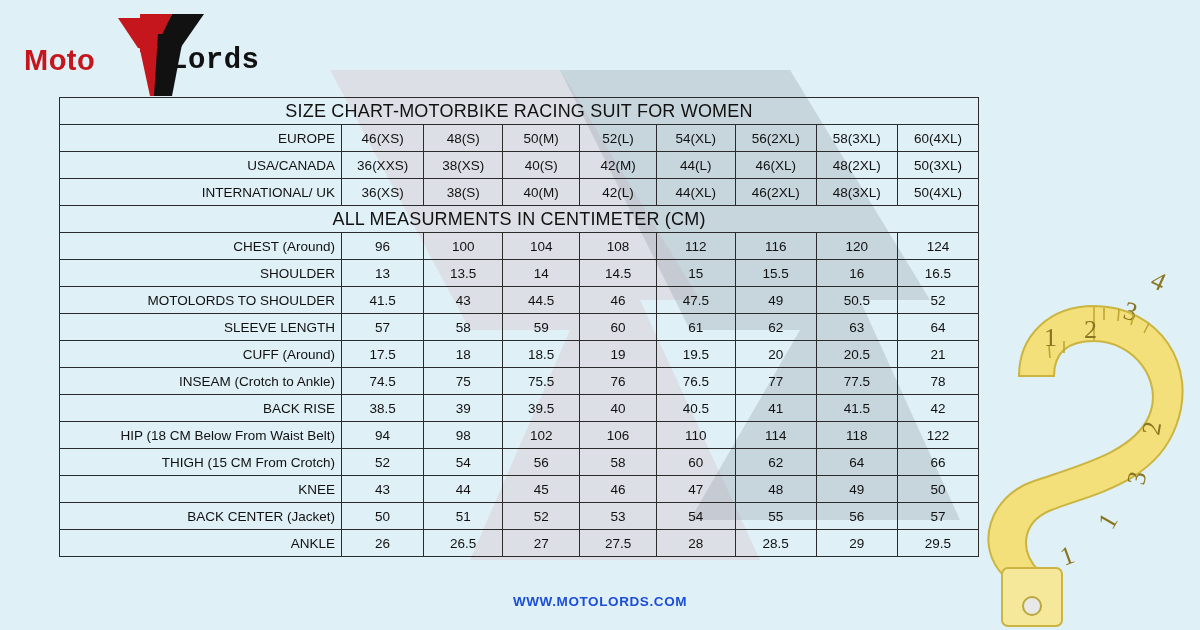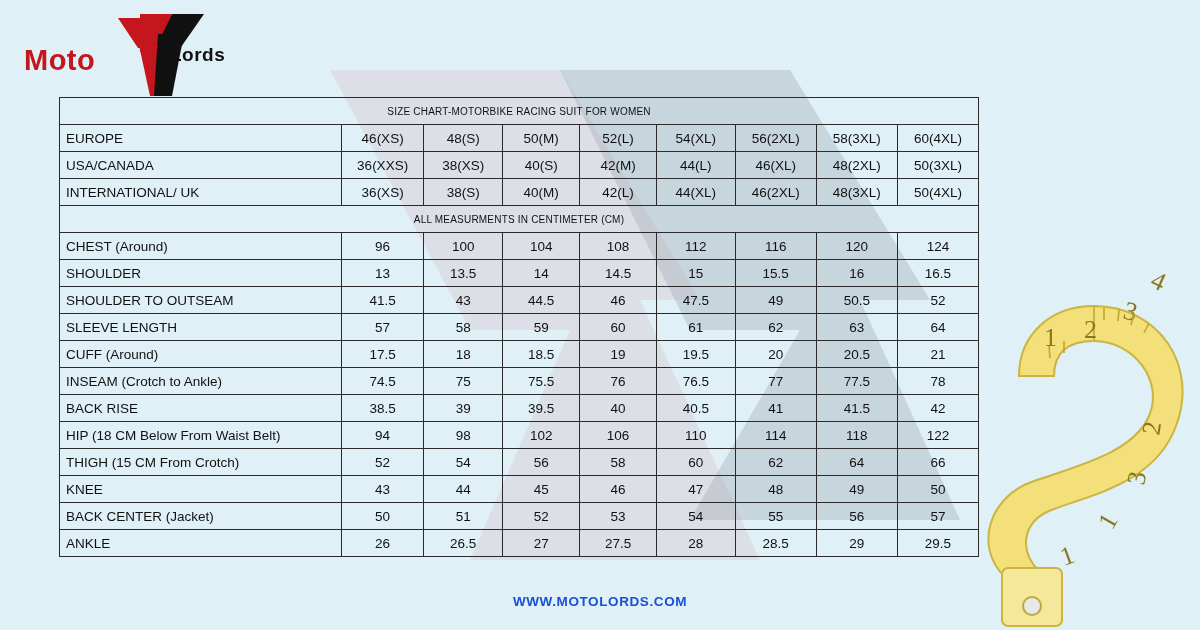--- a/index.html
+++ b/index.html
@@ -16,45 +16,45 @@
 
   
   .logo{position:absolute;left:22px;top:12px;width:260px;height:86px;}
   .logo-text-left{
     position:absolute;left:2px;top:32px;
     font-size:29px;font-weight:bold;color:#c4161c;letter-spacing:.5px;
     font-family:"Liberation Sans", sans-serif;
   }
   .logo-text-right{
     position:absolute;left:148px;top:32px;
-    font-size:19px;font-weight:bold;color:#111;letter-spacing:.5px;
-    font-family:Liberation Sans, sans-serif;
+    font-size:29px;font-weight:bold;color:#111;letter-spacing:.5px;
+    font-family:Liberation Mono, monospace;
   }
 
   
   .tape{position:absolute;right:-4px;bottom:-6px;width:260px;height:390px;pointer-events:none;}
 
   
   .chart-wrap{position:absolute;left:59px;top:97px;width:920px;}
   table.size-chart{
     border-collapse:collapse;width:920px;background:transparent;
     font-size:13.5px;color:#111;
   }
   table.size-chart td{
     border:1px solid #2b2b2b;
     padding:3px 6px;
     height:20px;
     line-height:15px;
     white-space:nowrap;
   }
   td.title{
-    text-align:center;font-size:10px;letter-spacing:.2px;
+    text-align:center;font-size:18px;letter-spacing:.2px;
   }
   td.label{
-    text-align:left;width:296px;
+    text-align:right;width:296px;
   }
   td.val{
     text-align:center;width:78px;
   }
   .footer{
     position:absolute;left:0;top:594px;width:1200px;text-align:center;
     font-size:13.5px;font-weight:bold;color:#1d4ed8;letter-spacing:.6px;
   }
 </style>
 </head>
@@ -171,21 +171,21 @@
           <td class="val">13</td>
           <td class="val">13.5</td>
           <td class="val">14</td>
           <td class="val">14.5</td>
           <td class="val">15</td>
           <td class="val">15.5</td>
           <td class="val">16</td>
           <td class="val">16.5</td>
         </tr>
         <tr>
-          <td class="label">SHOULDER TO OUTSEAM</td>
+          <td class="label">MOTOLORDS TO SHOULDER</td>
           <td class="val">41.5</td>
           <td class="val">43</td>
           <td class="val">44.5</td>
           <td class="val">46</td>
           <td class="val">47.5</td>
           <td class="val">49</td>
           <td class="val">50.5</td>
           <td class="val">52</td>
         </tr>
         <tr>

